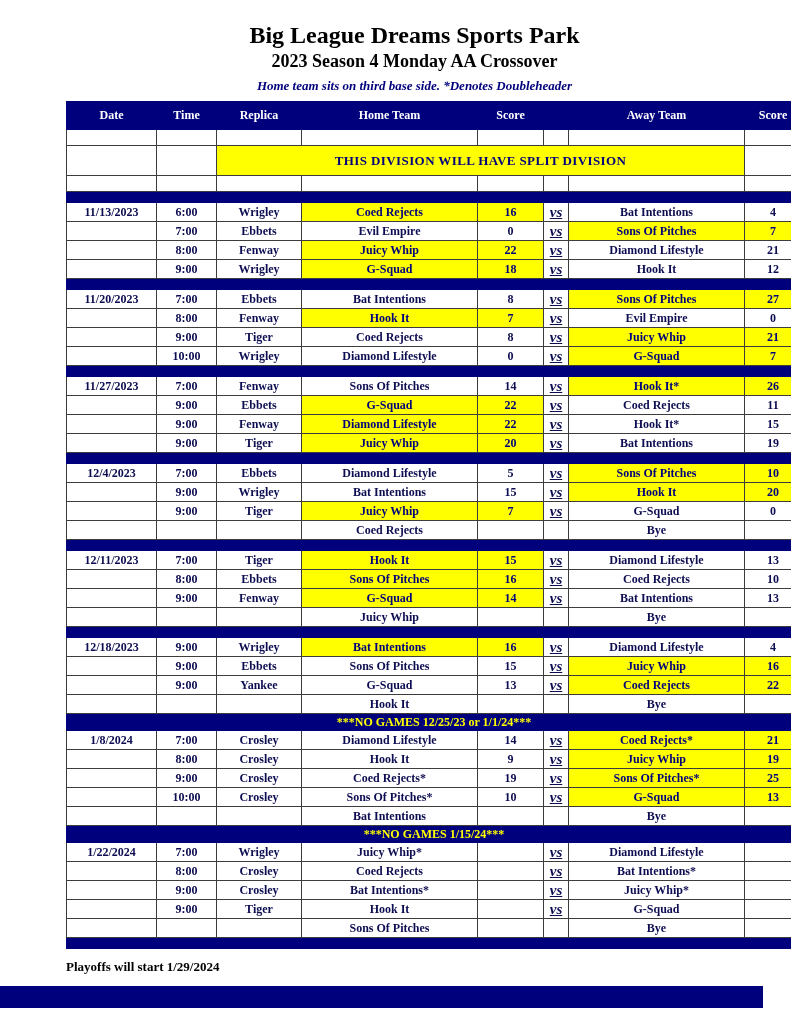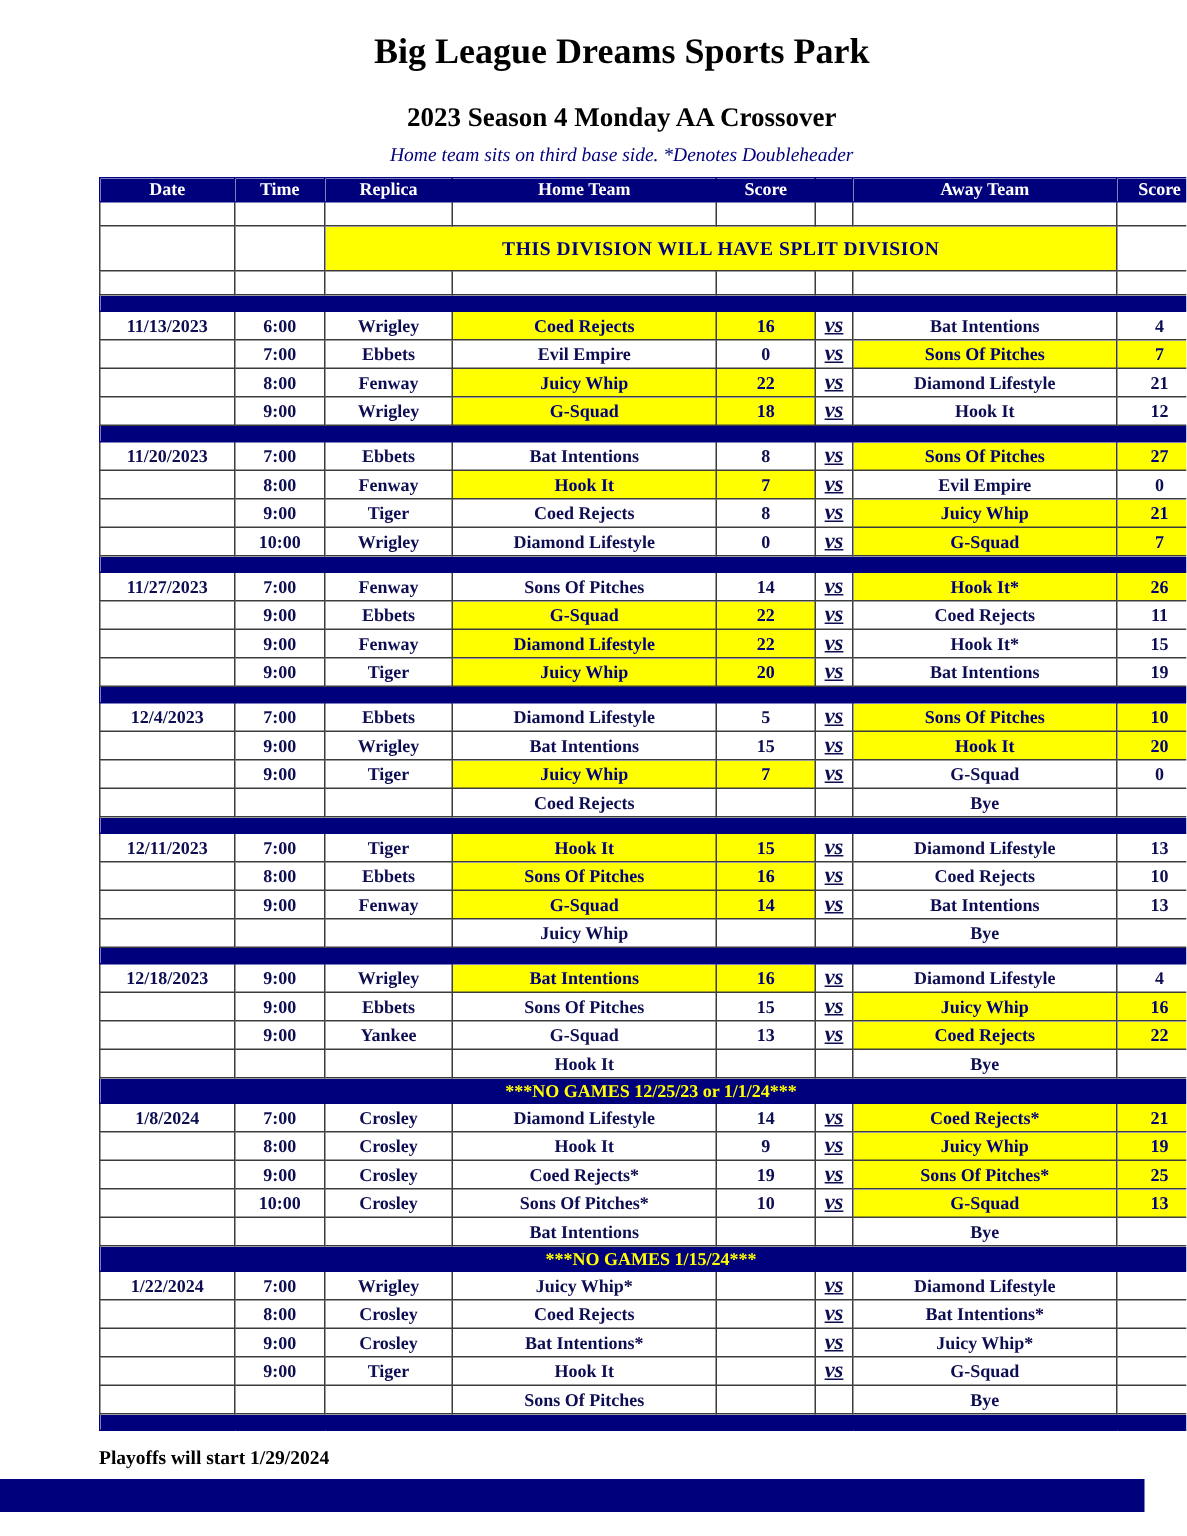--- a/index.html
+++ b/index.html
@@ -3,30 +3,30 @@
 <meta charset="utf-8">
 <style>
   * { box-sizing: border-box; }
   html, body { margin: 0; padding: 0; background: #ffffff; }
   :root { --navy: #00007d; --yellow: #ffff00; --ink: #0d0d52; }
   .page {
     width: 791px; height: 1024px; position: relative; overflow: hidden;
     background: #ffffff; font-family: "Liberation Serif", serif; padding-left: 38px;
   }
   .title    { padding-top: 22px; text-align: center; font-size: 24px; font-weight: bold; color: #000; }
-  .subtitle { text-align: center; font-size: 18px; font-weight: bold; color: #000; margin-top: 19px; }
-  .note     { text-align: center; font-size: 13px; font-weight: normal; font-style: italic; color: var(--navy); margin-top: 6px; }
+  .subtitle { text-align: center; font-size: 18px; font-weight: bold; color: #000; margin-top: 2px; }
+  .note     { text-align: center; font-size: 13px; font-weight: bold; font-style: italic; color: var(--navy); margin-top: 6px; }
 
   table.schedule { border-collapse: collapse; table-layout: fixed; width: 735px; margin: 7px 0 0 28px; }
   .schedule th, .schedule td {
     border: 1px solid #3c3c3c; height: 19px; padding: 0 2px;
     font-size: 12px; font-weight: bold; text-align: center; vertical-align: middle;
     white-space: nowrap; overflow: hidden; color: var(--ink);
   }
-  .schedule thead th { background: var(--navy); color: #ffffff; border: 1px solid var(--navy); height: 16px; }
+  .schedule thead th { background: var(--navy); color: #ffffff; border: 1px solid var(--navy); height: 28px; }
   td.sep    { background: var(--navy); border: 1px solid var(--navy); height: 11px; }
   td.notice { background: var(--navy); border: 1px solid var(--navy); color: var(--yellow); font-size: 12px; height: 17px; }
   td.banner { background: var(--yellow); color: var(--navy); font-size: 13px; height: 30px; letter-spacing: 0.4px; }
   tr.blank-row td { height: 16px; }
   td.win { background: var(--yellow); color: var(--navy); }
   td.vs  { font-style: italic; font-size: 15px; text-decoration: underline; }
   .footer { margin: 10px 0 0 28px; font-size: 13px; font-weight: bold; color: #000; }
   .bottom-bar { position: absolute; left: 0; top: 986px; width: 763px; height: 22px; background: var(--navy); }
 </style>
 </head>

